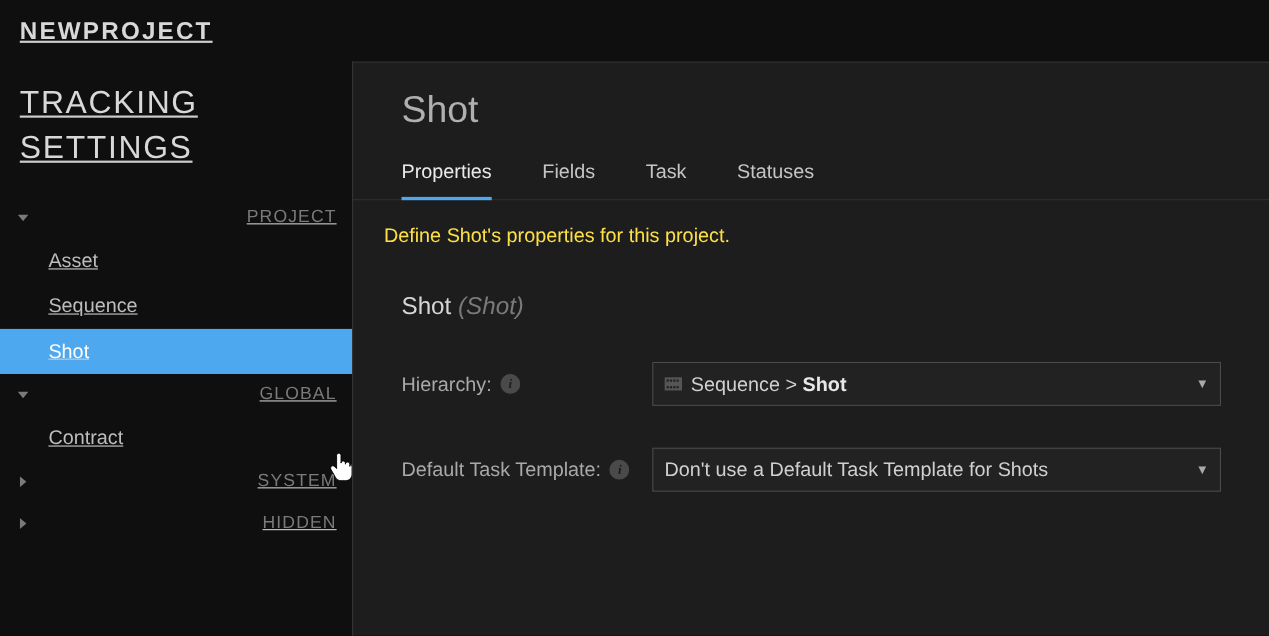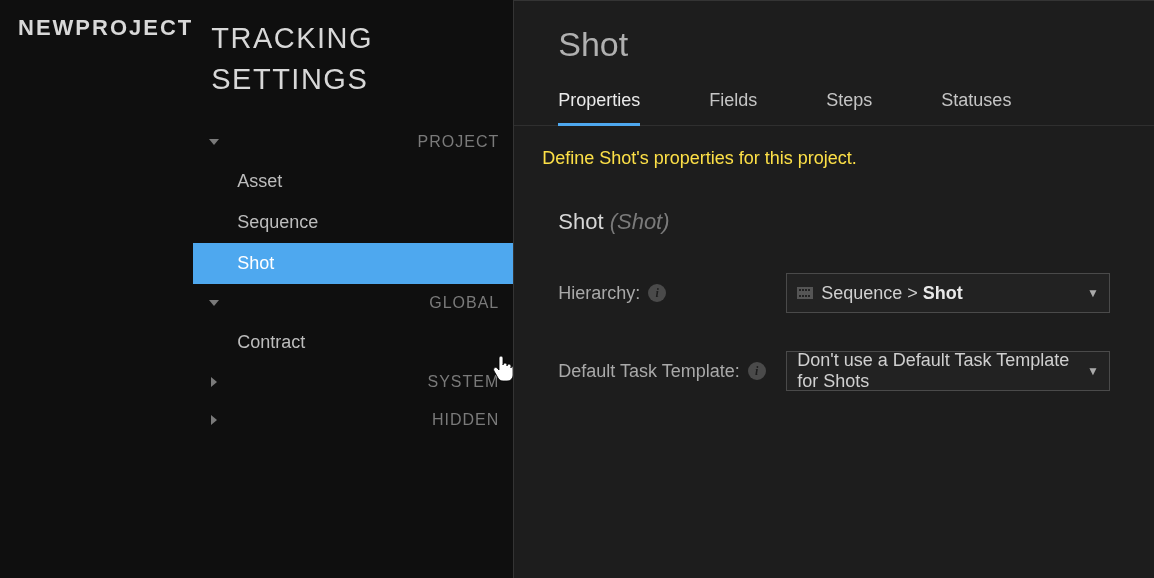--- a/index.html
+++ b/index.html
@@ -1,32 +1,32 @@
 <!DOCTYPE html>
 <html><head>
 <meta charset="utf-8">
 <style>
   * { box-sizing: border-box; margin: 0; padding: 0; }
   html, body { width: 1154px; height: 578px; overflow: hidden; font-family: "Segoe UI", Arial, sans-serif; background: #0f0f0f; color: #ccc; }
-  .app { display: flex; flex-direction: row; width: 100%; height: 100%; }
+  .app { display: flex; flex-direction: column; width: 100%; height: 100%; text-decoration: underline; }
   .topbar { height: 56px; background: #0f0f0f; display: flex; align-items: center; padding-left: 18px; }
   .project-name { color: #d8d8d8; font-weight: 700; letter-spacing: 2px; font-size: 22px; font-family: "Arial Narrow", Arial, sans-serif; }
   .body { flex: 1; display: flex; position: relative; }
   .sidebar { width: 320px; background: #0f0f0f; padding-top: 12px; position: relative; }
   .sidebar-title { color: #d8d8d8; font-size: 29px; letter-spacing: 1.5px; line-height: 1.4; padding: 6px 18px 24px 18px; font-weight: 400; }
   .section-header { display: flex; align-items: center; color: #7a7a7a; font-size: 16px; letter-spacing: 1px; padding: 10px 14px; cursor: pointer; justify-content: space-between; }
   .section-header .chev { width: 14px; display: inline-flex; justify-content: center; margin-right: 10px; font-size: 12px; color: #7a7a7a; }
   .section-item { padding: 10px 14px 10px 44px; color: #bdbdbd; font-size: 18px; cursor: pointer; }
   .section-item.active { background: #4ea8ef; color: #fff; }
   .cursor-hand { position: absolute; top: 356px; left: 300px; pointer-events: none; }
   .cursor-hand svg { width: 20px; height: 26px; }
   .main { flex: 1; background: #1d1d1d; border: 1px solid #343434; border-right: none; border-bottom: none; margin-top: 0px; position: relative; }
   .main-inner { position: absolute; inset: 0; }
   .page-title { color: #b0b0b0; font-size: 34px; font-weight: 300; padding: 24px 44px 12px; }
-  .tabs { display: flex; gap: 69px; padding: 14px 44px 0 44px; border-bottom: 1px solid #2f2f2f; }
+  .tabs { display: flex; gap: 46px; padding: 14px 44px 0 44px; border-bottom: 1px solid #2f2f2f; }
   .tab { color: #c5c5c5; font-size: 18px; padding-bottom: 14px; cursor: pointer; position: relative; }
   .tab.active { color: #eaeaea; }
   .tab.active::after { content: ""; position: absolute; left: 0; right: 0; bottom: -1px; height: 3px; background: #4ea8ef; }
   .desc { color: #fde047; font-size: 18px; padding: 22px 28px 40px; }
   .form { padding: 0 44px; }
   .form-row { display: flex; align-items: center; margin-bottom: 38px; }
   .form-label { width: 228px; color: #a9a9a9; font-size: 18px; display: flex; align-items: center; gap: 8px; }
   .info-icon { display: inline-flex; width: 18px; height: 18px; border-radius: 50%; background: #4a4a4a; color: #1d1d1d; align-items: center; justify-content: center; font-size: 12px; font-weight: 700; font-style: italic; font-family: Georgia, serif; }
   .form-value { flex: 1; }
   .entity-value { color: #d6d6d6; font-size: 22px; }
@@ -104,21 +104,21 @@
         </svg>
       </div>
     </div>
 
     <div class="main">
       <div class="main-inner">
         <div class="page-title">Shot</div>
         <div class="tabs">
           <div class="tab active"><span>Properties</span></div>
           <div class="tab"><span>Fields</span></div>
-          <div class="tab"><span>Steps</span></div>
+          <div class="tab"><span>Task</span></div>
           <div class="tab"><span>Statuses</span></div>
         </div>
         <div class="desc">Define Shot's properties for this project.</div>
         <div class="form">
 
           <div class="form-row">
             <div class="form-value entity-value">
               <span>Shot</span>
               <span class="paren">(Shot)</span>
             </div>

